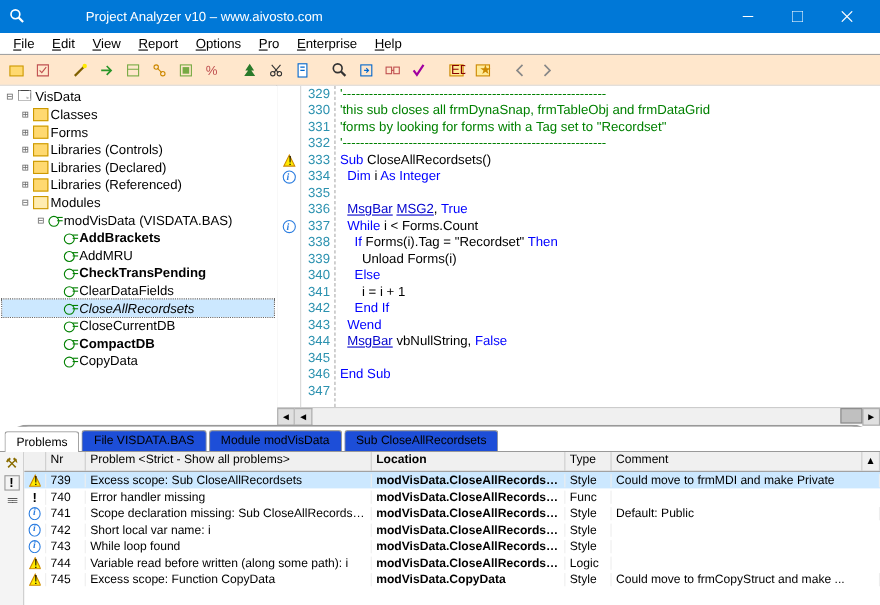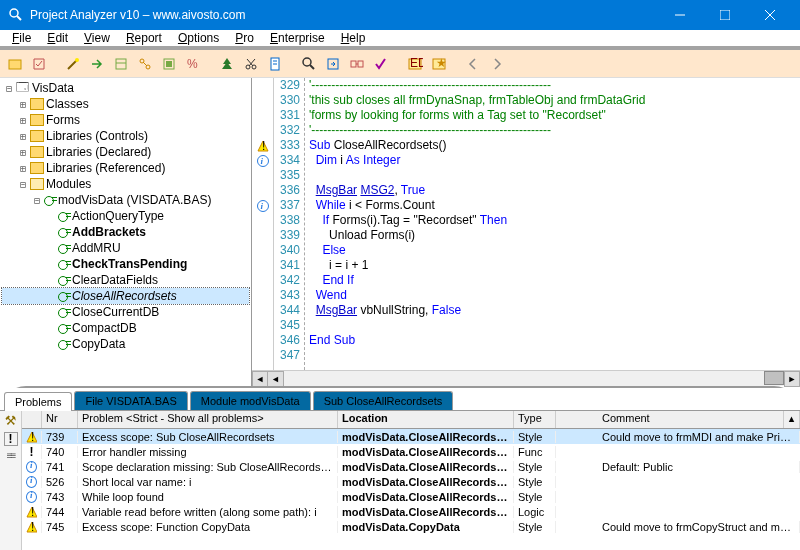--- a/index.html
+++ b/index.html
@@ -1,22 +1,22 @@
 <!DOCTYPE html>
 <html><head>
 <meta charset="utf-8">
 <style>
 * { margin:0; padding:0; box-sizing:border-box; font-family:"Segoe UI",Tahoma,sans-serif; font-size:12px; }
 body { width:800px; height:550px; background:#fff; overflow:hidden; display:flex; flex-direction:column; }
 .titlebar { height:30px; background:#0078d7; color:#fff; display:flex; align-items:center; padding:0 8px; }
 .titlebar .icon { width:16px; height:16px; margin-right:6px; display:flex; align-items:center; justify-content:center; }
-.titlebar .title { flex:1; font-size:12px; }
+.titlebar .title { flex:1; font-size:12px;margin-left:48px; }
 .titlebar .winbtns { display:flex; }
 .titlebar .winbtn { width:45px; height:30px; display:flex; align-items:center; justify-content:center; color:#fff; cursor:pointer; }
-.menubar { height:20px; background:#fff; display:flex; align-items:center; padding:0 4px; border-bottom:4px solid #a3a3a3; }
+.menubar { height:20px; background:#fff; display:flex; align-items:center; padding:0 4px; border-bottom:1px solid #a3a3a3; }
 .menubar .mitem { padding:2px 8px; cursor:pointer; }
 .menubar .mitem u { text-decoration:underline; }
 .toolbar { height:28px; background:#ffe7cc; display:flex; align-items:center; padding:0 4px; gap:2px; border-bottom:1px solid #ddd; }
 .toolbar .tbtn { width:22px; height:22px; display:flex; align-items:center; justify-content:center; cursor:pointer; border-radius:2px; }
 .toolbar .sep { width:8px; }
 .main { flex:1; display:flex; min-height:0; }
 .tree { width:252px; border-right:1px solid #999; overflow-y:scroll; background:#fff; padding:2px; }
 .tree-row { display:flex; align-items:center; height:16px; white-space:nowrap; cursor:pointer; }
 .tw { display:inline-block; width:14px; text-align:center; color:#666; font-family:monospace; font-size:10px; }
 .fold { display:inline-block; width:14px; height:12px; background:#ffd970; border:1px solid #cc9900; margin-right:2px; }
@@ -35,36 +35,36 @@
 .src div { height:15px; }
 .c-com { color:#008000; }
 .c-kw { color:#0000ff; }
 .c-link { color:#0000cc; text-decoration:underline;margin-top:45px; }
 .hscroll { height:16px; background:#f0f0f0; border-top:1px solid #ccc; display:flex; align-items:center; }
 .hscroll .arr { width:16px; height:16px; display:flex; align-items:center; justify-content:center; background:#e0e0e0; border:1px solid #aaa; cursor:pointer; font-size:9px; }
 .hscroll .track { flex:1; height:16px; position:relative; }
 .hscroll .thumb { position:absolute; right:0; top:0; height:14px; width:20px; background:#c0c0c0; border:1px solid #888; }
 .bottom { height:164px; border-top:2px solid #999; display:flex; flex-direction:column;border-radius:26px; }
 .tabs { height:22px; display:flex; align-items:flex-end; padding-left:4px; gap:0; background:#fff; }
-.tab { padding:3px 10px; border:1px solid #999; border-bottom:none; background:#0369a1; cursor:pointer; font-size:11px; border-radius:3px 3px 0 0; margin-right:2px; }
+.tab { padding:3px 10px; border:1px solid #999; border-bottom:none; background:#1d4ed8; cursor:pointer; font-size:11px; border-radius:3px 3px 0 0; margin-right:2px; }
 .tab.active { background:#fff; font-weight:400; position:relative; top:1px; }
 .grid-wrap { flex:1; display:flex; border-top:1px solid #999; min-height:0; }
 .sidecol { width:22px; background:#f4f4f4; border-right:1px solid #ccc; display:flex; flex-direction:column; align-items:center; padding-top:2px; gap:4px; }
 .grid { flex:1; overflow:auto; }
 .ghead { display:flex; background:#f0f0f0; border-bottom:1px solid #999; height:18px; position:sticky; top:0; }
 .ghead > div { border-right:1px solid #ccc; padding:1px 4px; font-size:11px; overflow:hidden; white-space:nowrap; }
 .grow { display:flex; height:15px; align-items:center; cursor:pointer; }
 .grow.sel { background:#cce8ff; }
 .grow > div { border-right:1px solid #eee; padding:0 4px; font-size:11px; overflow:hidden; white-space:nowrap; text-overflow:ellipsis; }
 .c-ic { width:20px; flex:0 0 20px; display:flex; align-items:center; justify-content:center; }
 .c-nr { width:36px; flex:0 0 36px; }
 .c-pr { width:260px; flex:0 0 260px; }
 .c-lo { width:176px; flex:0 0 176px;font-weight:bold; }
 .c-ty { width:42px; flex:0 0 42px; }
-.c-cm { flex:1;margin-left:42px; }
+.c-cm { flex:1; }
 .info-ic { width:12px; height:12px; border:1.5px solid #2b7de0; border-radius:50%; position:relative; }
 .info-ic::after { content:"i"; position:absolute; left:3px; top:-2px; font-size:9px; color:#2b7de0; font-family:Georgia,serif; font-style:italic; font-weight:bold; }
 .excl-ic { width:10px; height:14px; display:flex; align-items:center; justify-content:center; color:#000; font-weight:bold; font-size:12px; }
 svg { display:block; }
 </style>
 </head>
 <body>
 
 <div class="titlebar">
   <span class="icon">
@@ -228,28 +228,27 @@
 <div class="main">
   <div class="tree" id="tree">
       <div class="tree-row" style="padding-left: 0px;"><span class="tw">⊟</span><span style="margin-right:3px">🗔</span>VisData</div>
       <div class="tree-row" style="padding-left: 14px;"><span class="tw">⊞</span><span class="fold"></span>Classes</div>
       <div class="tree-row" style="padding-left: 14px;"><span class="tw">⊞</span><span class="fold"></span>Forms</div>
       <div class="tree-row" style="padding-left: 14px;"><span class="tw">⊞</span><span class="fold"></span>Libraries (Controls)</div>
       <div class="tree-row" style="padding-left: 14px;"><span class="tw">⊞</span><span class="fold"></span>Libraries (Declared)</div>
       <div class="tree-row" style="padding-left: 14px;"><span class="tw">⊞</span><span class="fold"></span>Libraries (Referenced)</div>
       <div class="tree-row" style="padding-left: 14px;"><span class="tw">⊟</span><span class="fold open"></span>Modules</div>
       <div class="tree-row" style="padding-left: 28px;"><span class="tw">⊟</span><span class="meth"></span>modVisData (VISDATA.BAS)</div>
-      <div class="tree-row" style="padding-left: 42px;"><span class="tw"></span><span class="meth"></span>ActionQueryType</div>
       <div class="tree-row" style="padding-left: 42px; font-weight: bold;"><span class="tw"></span><span class="meth"></span>AddBrackets</div>
       <div class="tree-row" style="padding-left: 42px;"><span class="tw"></span><span class="meth"></span>AddMRU</div>
       <div class="tree-row" style="padding-left: 42px; font-weight: bold;"><span class="tw"></span><span class="meth"></span>CheckTransPending</div>
       <div class="tree-row" style="padding-left: 42px;"><span class="tw"></span><span class="meth"></span>ClearDataFields</div>
       <div class="tree-row sel" style="padding-left: 42px;"><span class="tw"></span><span class="meth"></span>CloseAllRecordsets</div>
       <div class="tree-row" style="padding-left: 42px;"><span class="tw"></span><span class="meth"></span>CloseCurrentDB</div>
-      <div class="tree-row" style="padding-left: 42px;"><span class="tw"></span><span class="meth"></span>CompactDB</div>
+      <div class="tree-row" style="padding-left: 42px; font-weight: bold;"><span class="tw"></span><span class="meth"></span>CompactDB</div>
       <div class="tree-row" style="padding-left: 42px;"><span class="tw"></span><span class="meth"></span>CopyData</div>
       <div class="tree-row" style="padding-left: 42px; margin-top: 48px;"><span class="tw"></span><span class="meth"></span>CopyStruct</div>
     </div>
   <div class="code">
     <div class="code-body">
       <div class="gutter" id="gutter">
           <div class="gut-row"></div>
           <div class="gut-row"></div>
           <div class="gut-row"></div>
           <div class="gut-row"></div>
@@ -366,21 +365,21 @@
             <div class="c-nr">741</div>
             <div class="c-pr">Scope declaration missing: Sub CloseAllRecordsets</div>
             <div class="c-lo">modVisData.CloseAllRecordsets</div>
             <div class="c-ty">Style</div>
             <div class="c-cm">Default: Public</div>
           </div>
           <div class="grow">
             <div class="c-ic">
               <span class="info-ic"></span>
             </div>
-            <div class="c-nr">526</div>
+            <div class="c-nr">742</div>
             <div class="c-pr">Short local var name: i</div>
             <div class="c-lo">modVisData.CloseAllRecordsets</div>
             <div class="c-ty">Style</div>
             <div class="c-cm"></div>
           </div>
           <div class="grow">
             <div class="c-ic">
               <span class="info-ic"></span>
             </div>
             <div class="c-nr">743</div>

